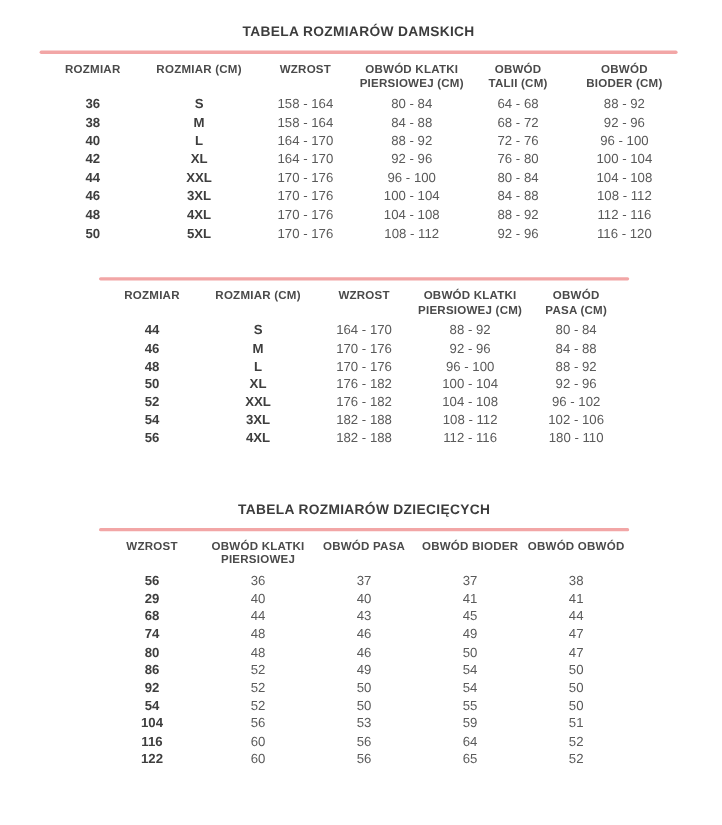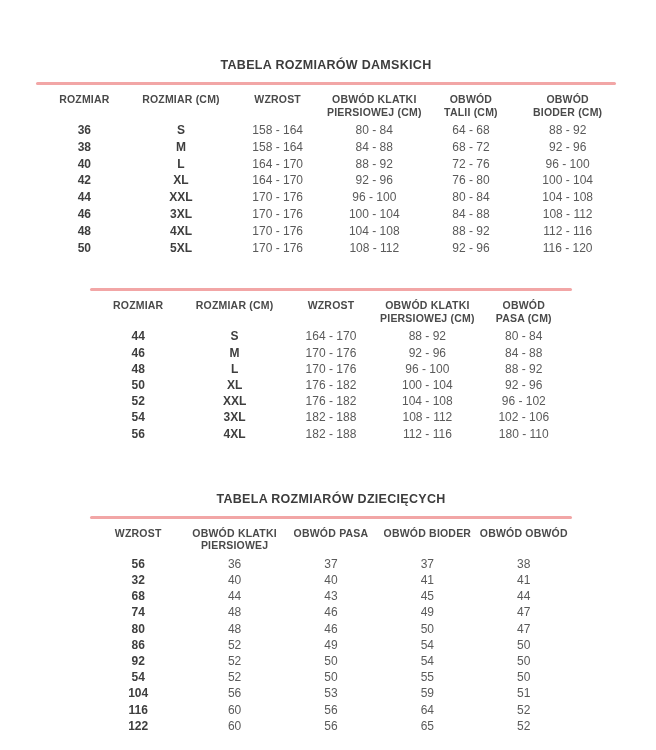--- a/index.html
+++ b/index.html
@@ -19,21 +19,20 @@
   .sec-men   { width: 482px; margin-left: 90px; margin-top: 32px; }
   .sec-kids  { width: 482px; margin-left: 90px; margin-top: 50px; }
 
   .table-title {
     font-size: 12.5px;
     font-weight: bold;
     text-align: center;
     color: #3c3c3c;
     letter-spacing: 0.3px;
     line-height: 15px;
-    margin-top: 36px;
   }
   .accent-line {
     height: 3px;
     margin-top: 9px;
     border-radius: 1.5px;
   }
   table.size-table {
     width: 100%;
     border-collapse: collapse;
     table-layout: fixed;
@@ -241,21 +240,21 @@
       </thead>
       <tbody>
         <tr>
           <td>56</td>
           <td>36</td>
           <td>37</td>
           <td>37</td>
           <td>38</td>
         </tr>
         <tr>
-          <td>32</td>
+          <td>29</td>
           <td>40</td>
           <td>40</td>
           <td>41</td>
           <td>41</td>
         </tr>
         <tr>
           <td>68</td>
           <td>44</td>
           <td>43</td>
           <td>45</td>

